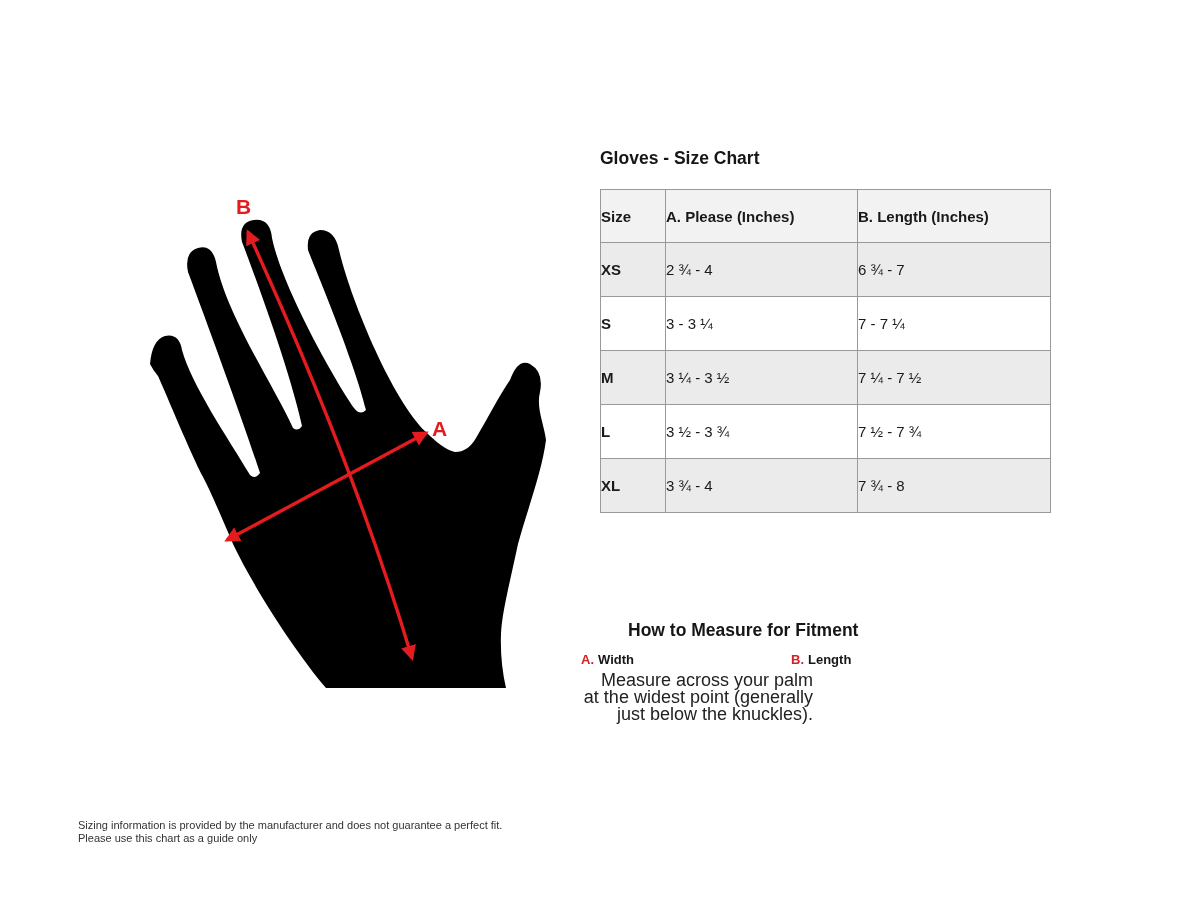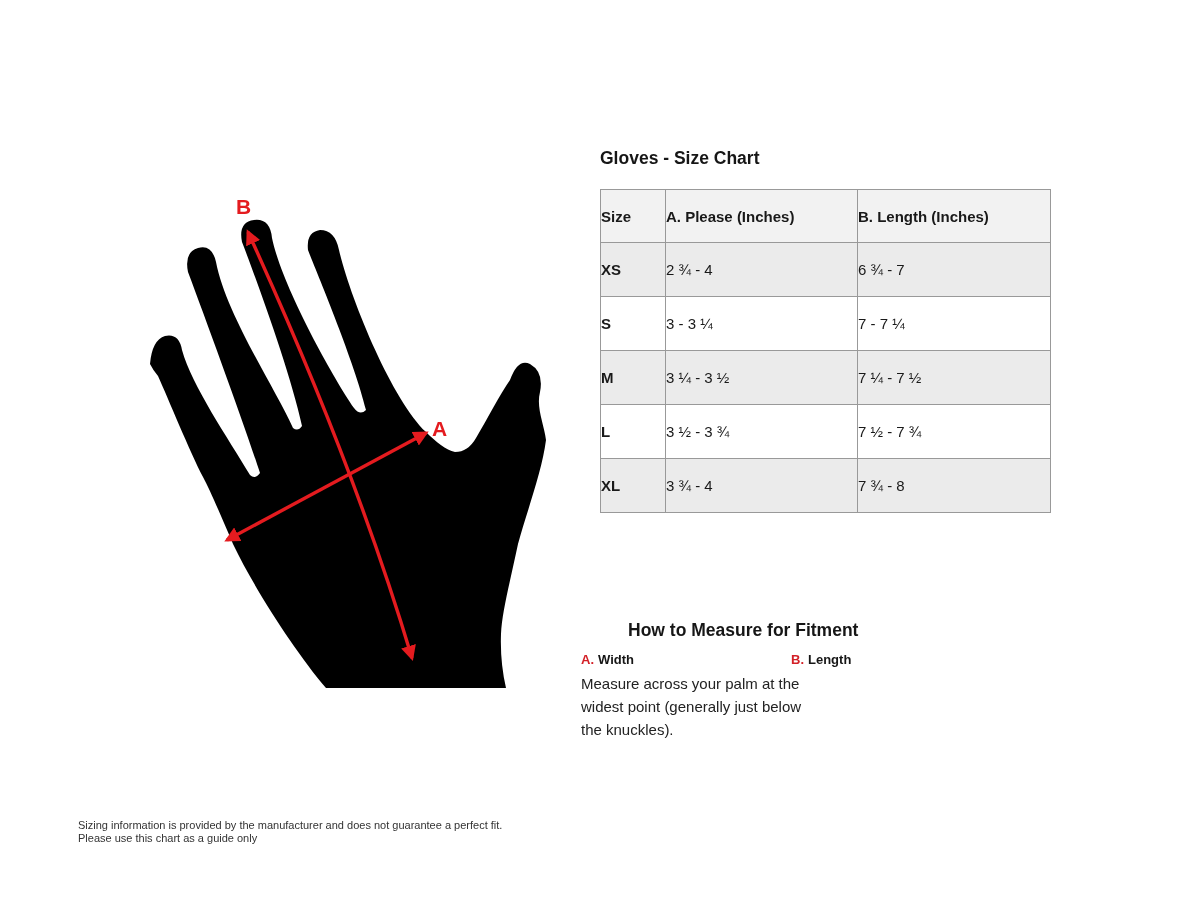--- a/index.html
+++ b/index.html
@@ -48,21 +48,21 @@
   table.size-table .size-col{font-weight:bold;}
 
   
   .measure-title{position:absolute;left:628px;top:620px;font-size:17.5px;font-weight:bold;
     color:#161616;}
   .measure-block{position:absolute;top:652px;width:232px;}
   .measure-a{left:581px;}
   .measure-b{left:791px;}
   .measure-block .mh{font-size:13px;font-weight:bold;color:#161616;margin-bottom:5px;}
   .measure-block .mh .key{color:var(--accent-red);margin-right:4px;}
-  .measure-block p{font-size:15px;line-height:23px;color:#222;}
+  .measure-block p{font-size:18px;line-height:17px;color:#222;text-align:right;}
 
   
   .footer{position:absolute;left:58px;top:819px;font-size:11px;line-height:13px;color:#333;margin-left:20px;}
 </style>
 </head>
 <body>
 
 <div class="canvas">
 
 

